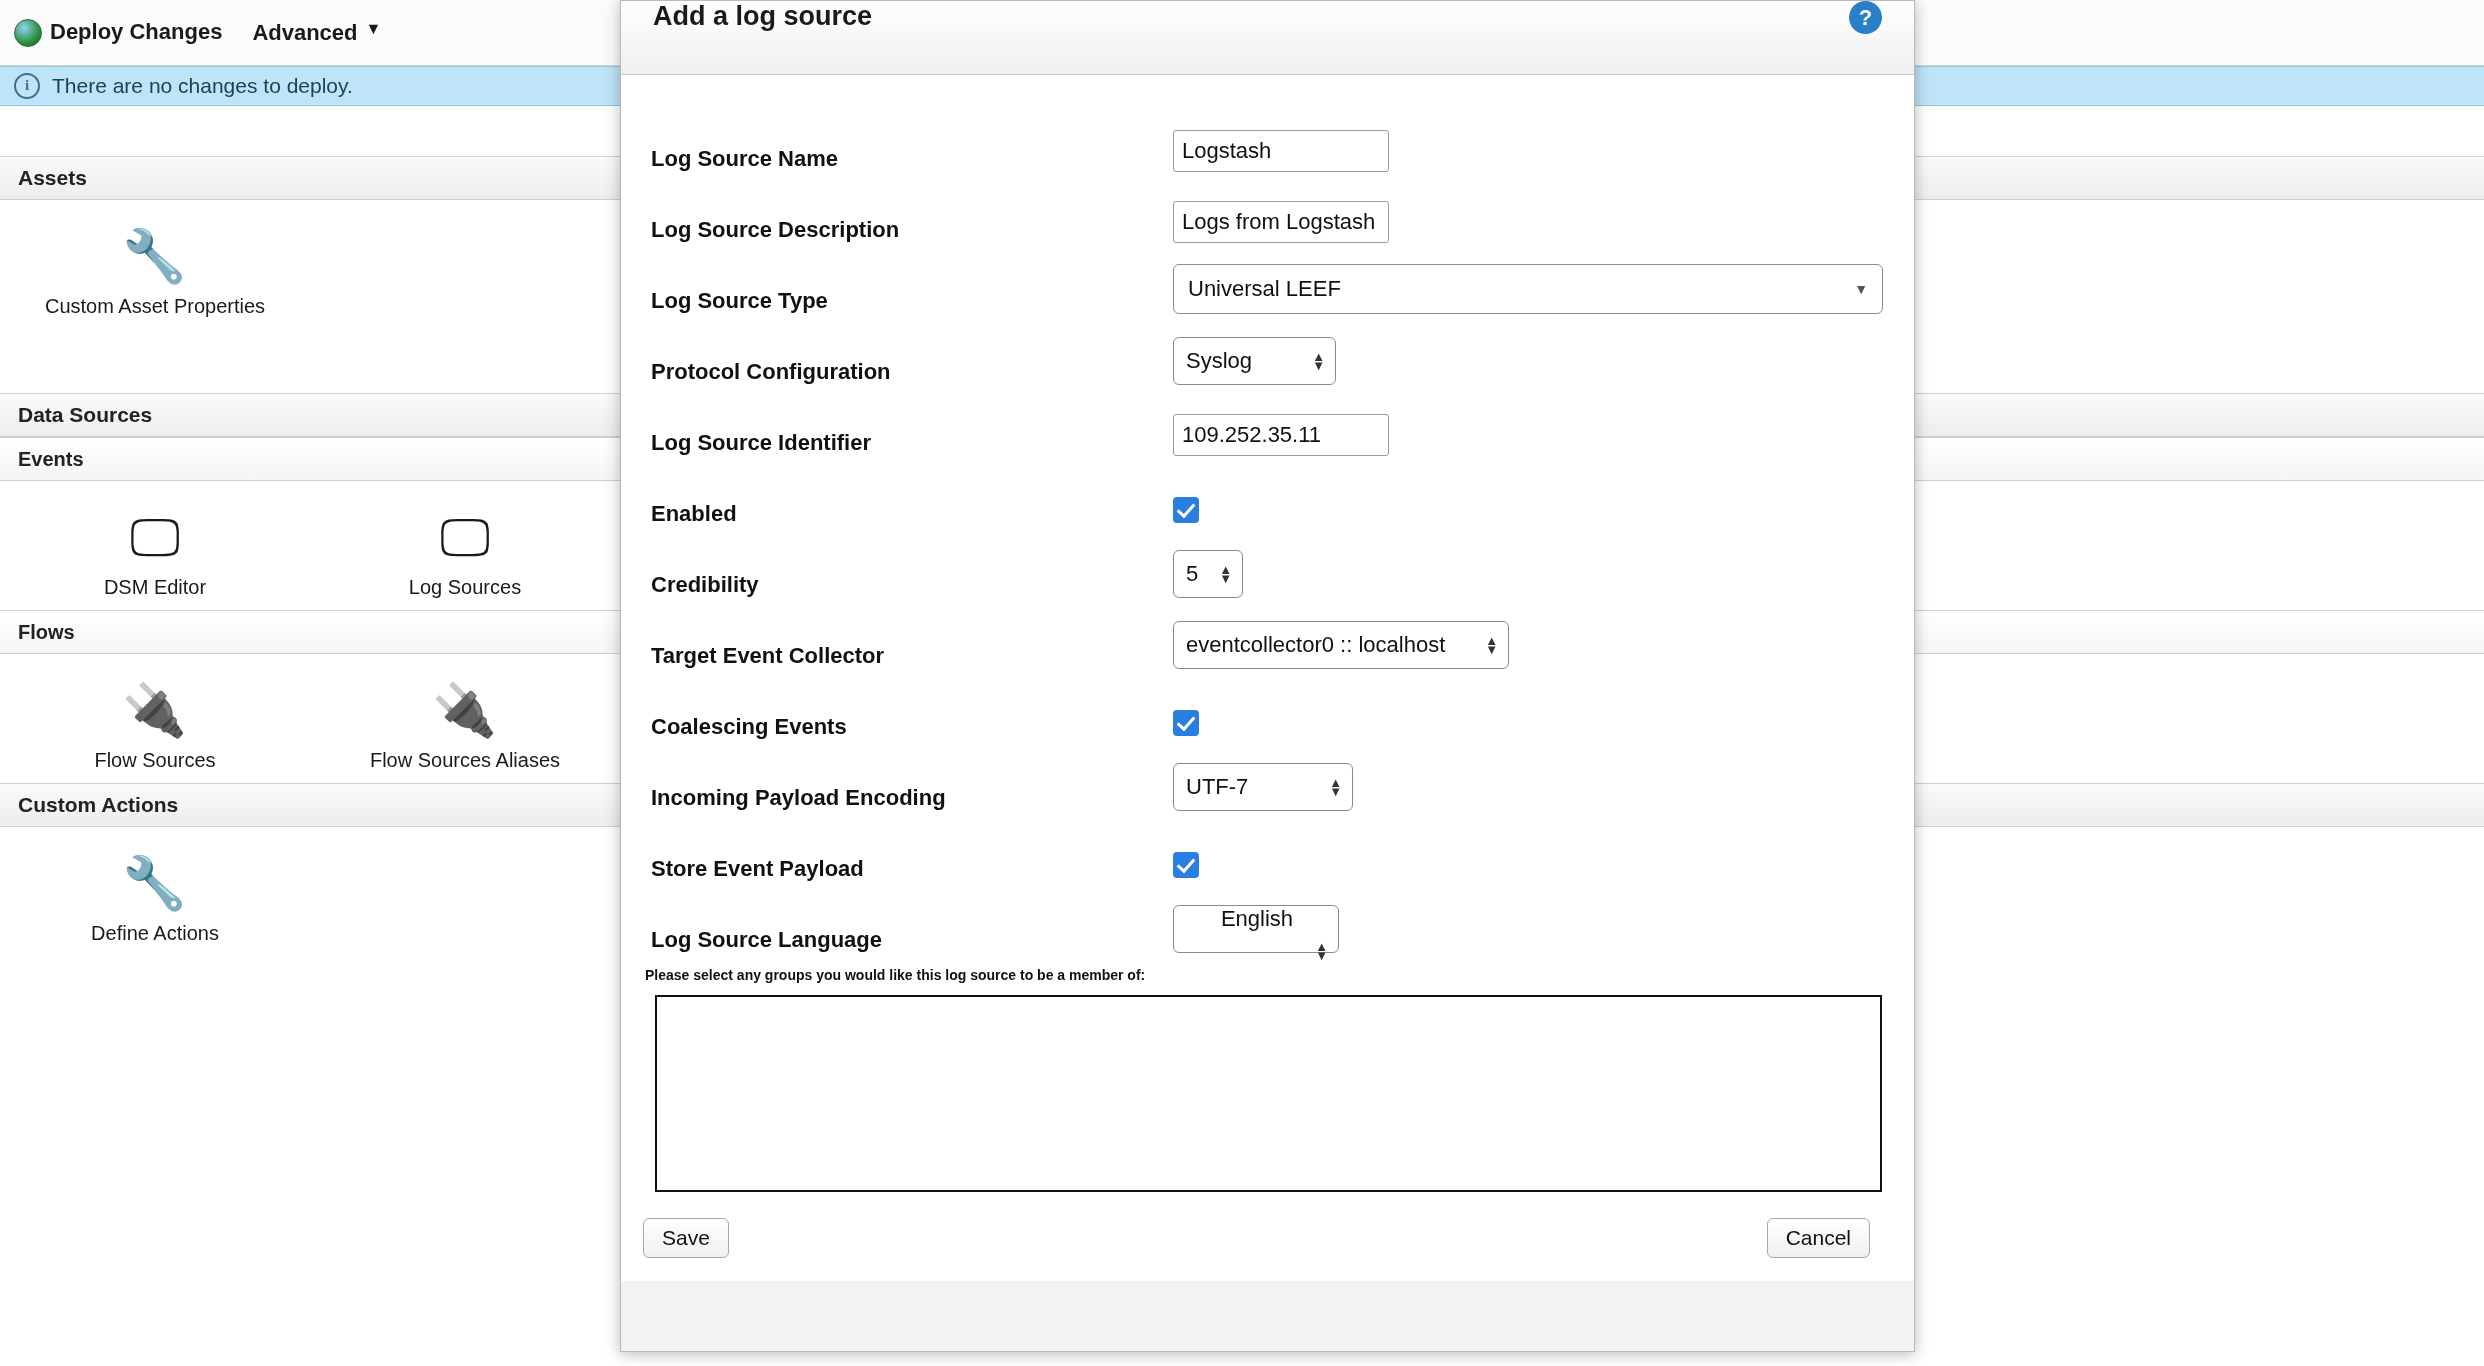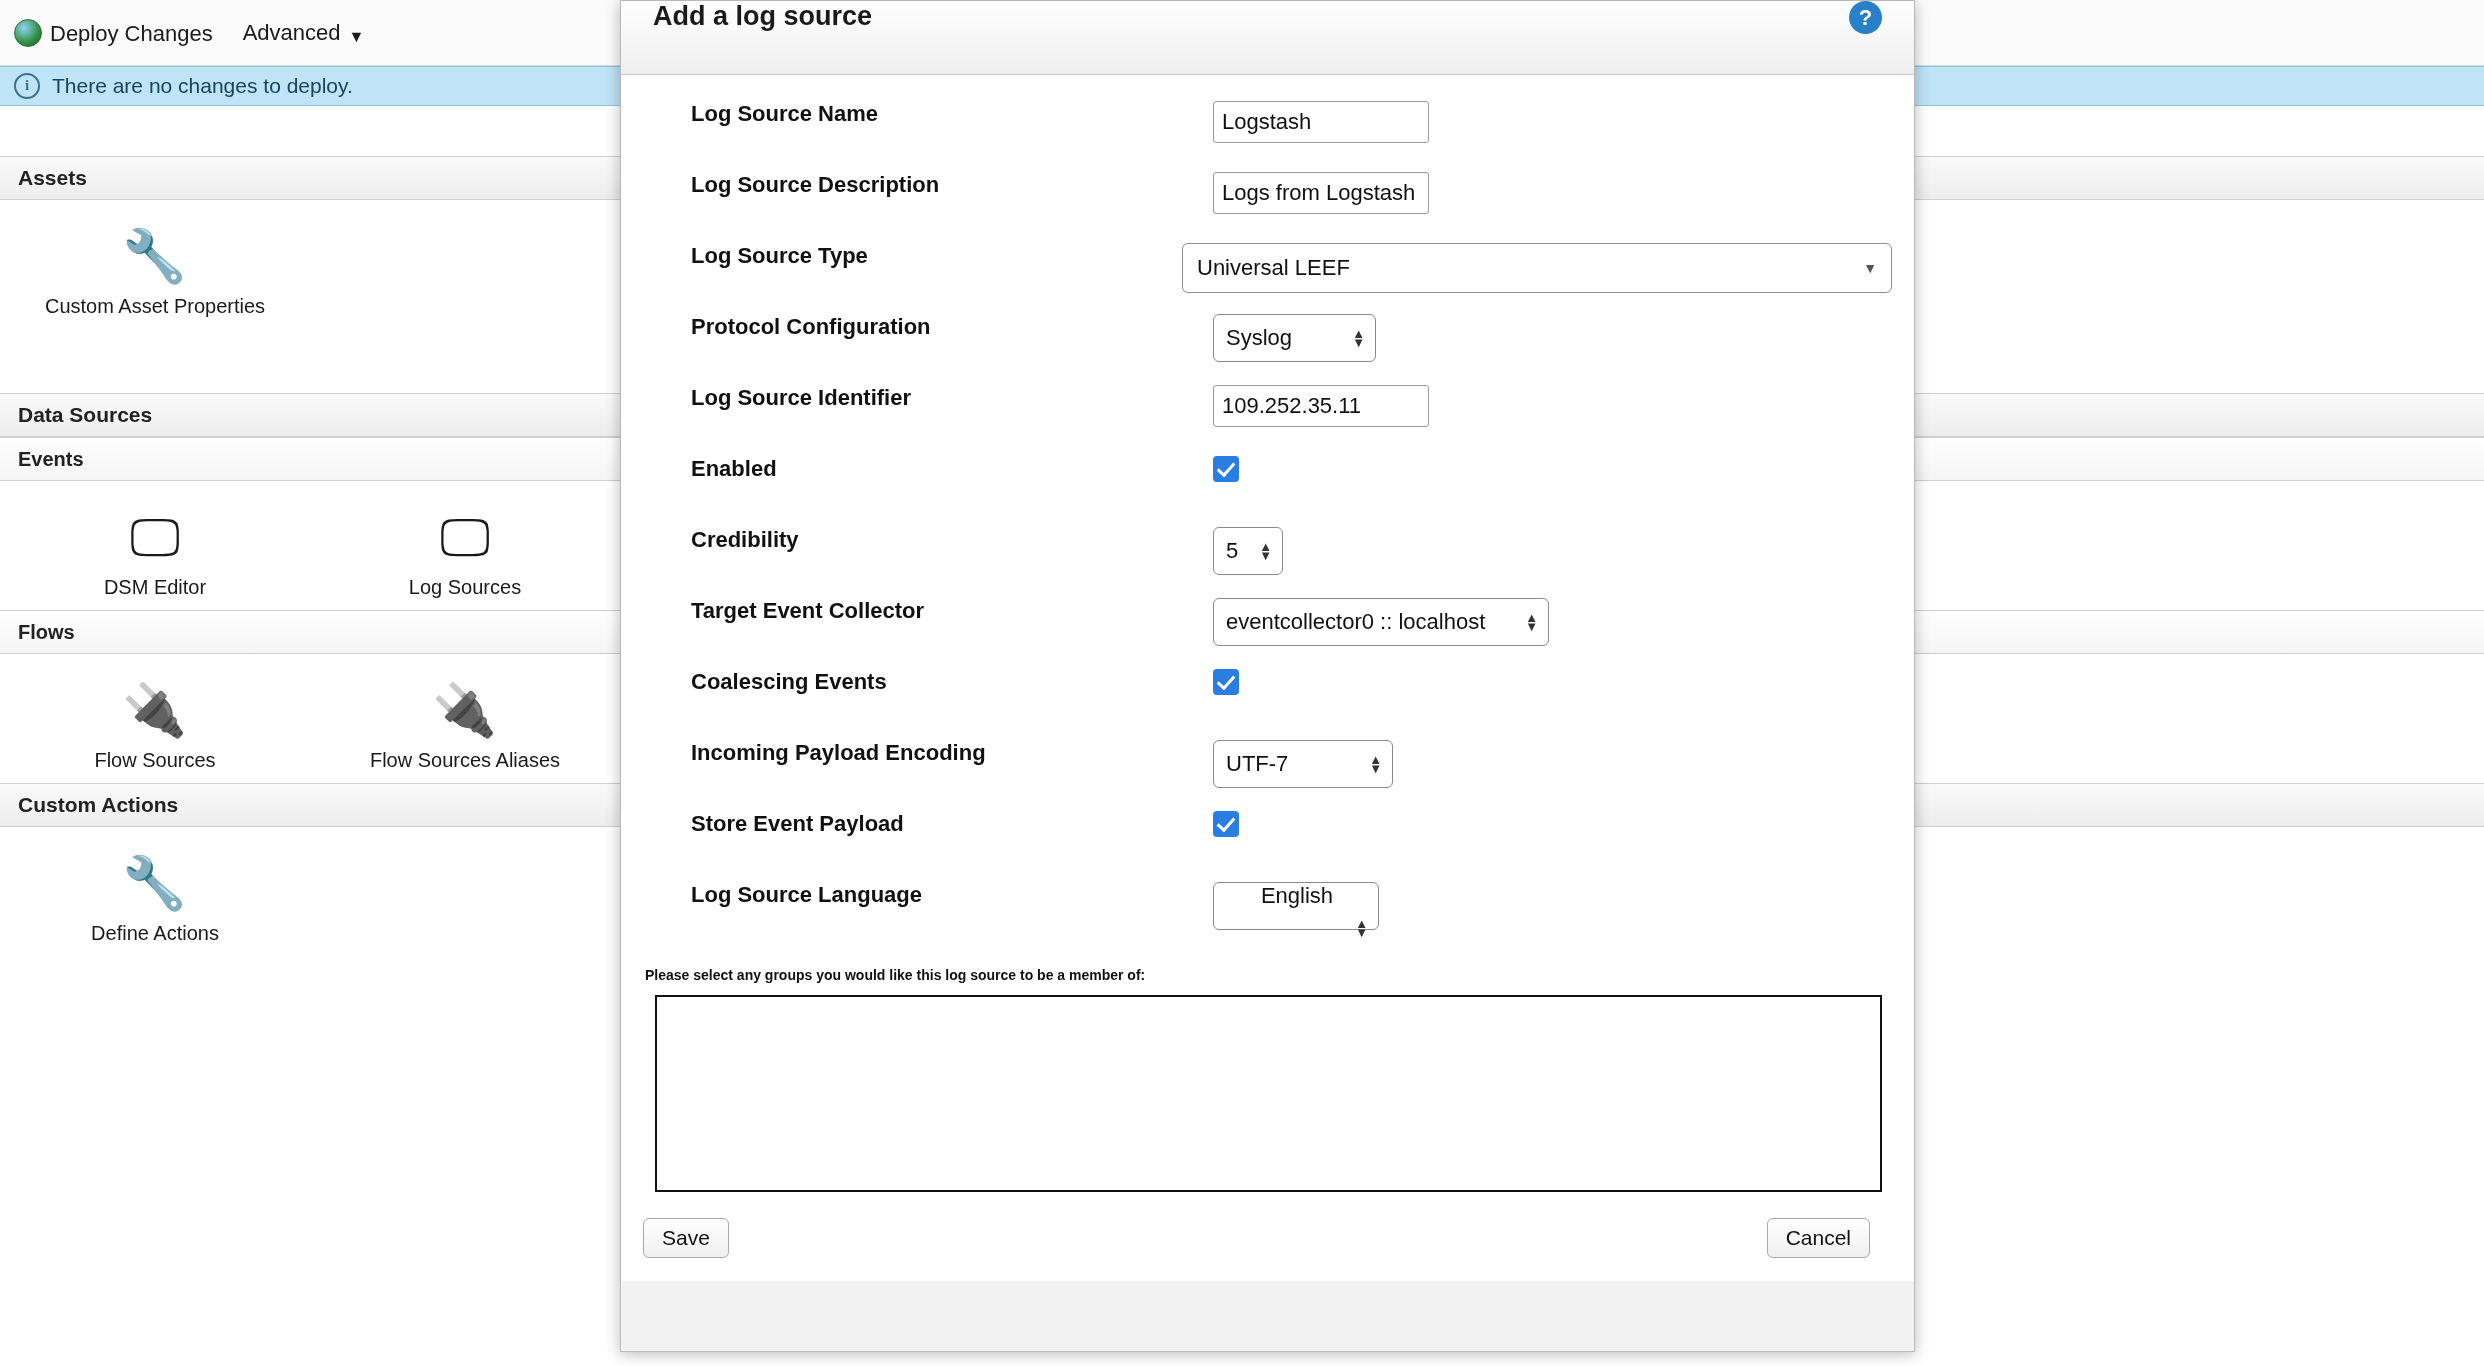--- a/index.html
+++ b/index.html
@@ -28,25 +28,26 @@
     height: 66px;
     background: #fbfbfb;
     border-bottom: 1px solid #d8d8d8;
     display: flex;
     align-items: center;
     padding-left: 14px;
     box-sizing: border-box;
   }
   .toolbar-item {
     display: flex;
-    align-items: flex-end;
+    align-items: flex-start;
     font-size: 22px;
     color: #1a1a1a;
     margin-right: 30px;
     cursor: pointer;
+    font-weight: bold;
   }
   .globe-icon {
     width: 26px; height: 26px;
     border-radius: 50%;
     background: radial-gradient(circle at 35% 30%, #8fd3f4 0%, #2f8f3f 60%, #1e5f2a 100%);
     border: 1px solid #2b6b35;
     margin-right: 8px;
     display: inline-block;
   }
   .caret { margin-left: 8px; font-size: 16px; }
@@ -168,23 +169,22 @@
     box-sizing: border-box;
     overflow: hidden;
   }
   .modal-footerstrip {
     height: 70px;
     background: #f2f2f2;
   }
 
   .form-row {
     display: flex;
-    align-items: flex-start;
+    align-items: flex-end;
     height: 71px;
-    margin-left: 40px;
   }
   .form-label {
     width: 530px;
     font-size: 22px;
     font-weight: bold;
     color: #111;
     padding-left: 8px;
     box-sizing: border-box;
   }
   .field-area { flex: 1; }

